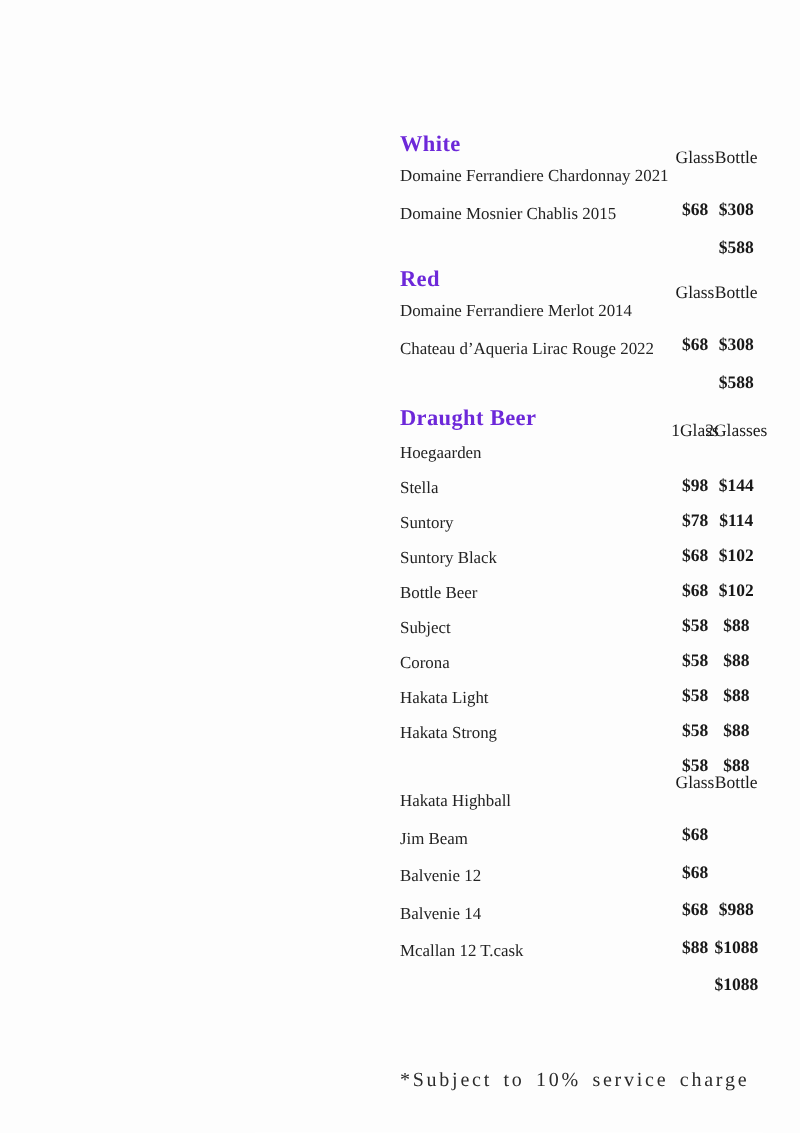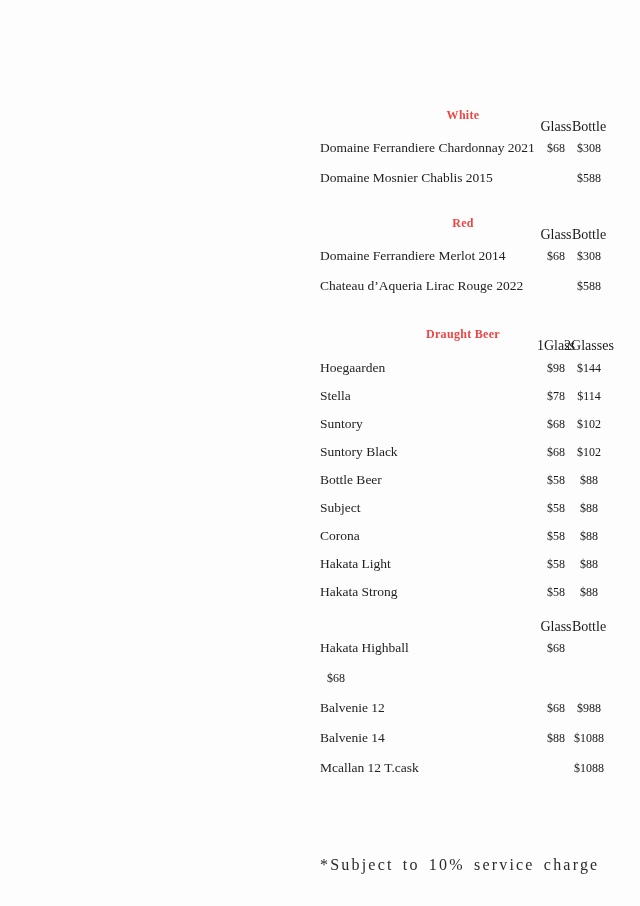--- a/index.html
+++ b/index.html
@@ -22,26 +22,25 @@
     margin-left: 320px;
     width: 286px;
     padding-top: 105px;
   }
   .menu-section + .menu-section { margin-top: 20px; }
   .menu-section:nth-of-type(3) { margin-top: 23px; }
   .menu-section:nth-of-type(4) { margin-top: 19px; }
 
   .section-title {
     margin: 0;
-    font-size: 12px;
+    font-size: 18px;
     line-height: 20px;
     font-weight: bold;
-    text-align: center;
     letter-spacing: 0.3px;
-    color: #ef4444;
+    color: #6d28d9;
   }
   .col-headers {
     display: flex;
     justify-content: flex-end;
     margin-top: -5px;
     line-height: 13px;
   }
   .colcell {
     flex: 0 0 32px;
     width: 32px;
@@ -56,34 +55,35 @@
   .col-headers .colcell {
     font-size: 14px;
     font-weight: normal;
     color: #1a1a1a;
     text-align: center;
   }
   .rows { margin-top: 0; }
   .tight .rows { margin-top: 2px; }
   .row {
     display: flex;
-    align-items: center;
+    align-items: flex-start;
     height: 30px;
   }
   .tight .row { height: 28px; }
   .item-name {
     flex: 1;
     font-size: 13.5px;
     color: #232323;
     white-space: nowrap;
   }
   .price {
-    font-size: 12px;
-    font-weight: normal;
+    font-size: 14px;
+    font-weight: bold;
     color: #181818;
+    margin-top: 28px;
   }
   .footer-note {
     margin-left: 320px;
     width: 286px;
     margin-top: 76px;
     padding-right: 31px;
     text-align: left;
     font-size: 16px;
     line-height: 12px;
     letter-spacing: 2.2px;
@@ -194,20 +194,21 @@
           <span class="colcell">Glass</span>
           <span class="colcell c2">Bottle</span>
         </div>
         <div class="rows">
           <div class="row">
             <span class="item-name">Hakata Highball</span>
             <span class="price colcell">$68</span>
             <span class="price colcell c2"></span>
           </div>
           <div class="row">
+            <span class="item-name">Jim Beam</span>
             <span class="price colcell">$68</span>
             <span class="price colcell c2"></span>
           </div>
           <div class="row">
             <span class="item-name">Balvenie 12</span>
             <span class="price colcell">$68</span>
             <span class="price colcell c2">$988</span>
           </div>
           <div class="row">
             <span class="item-name">Balvenie 14</span>

